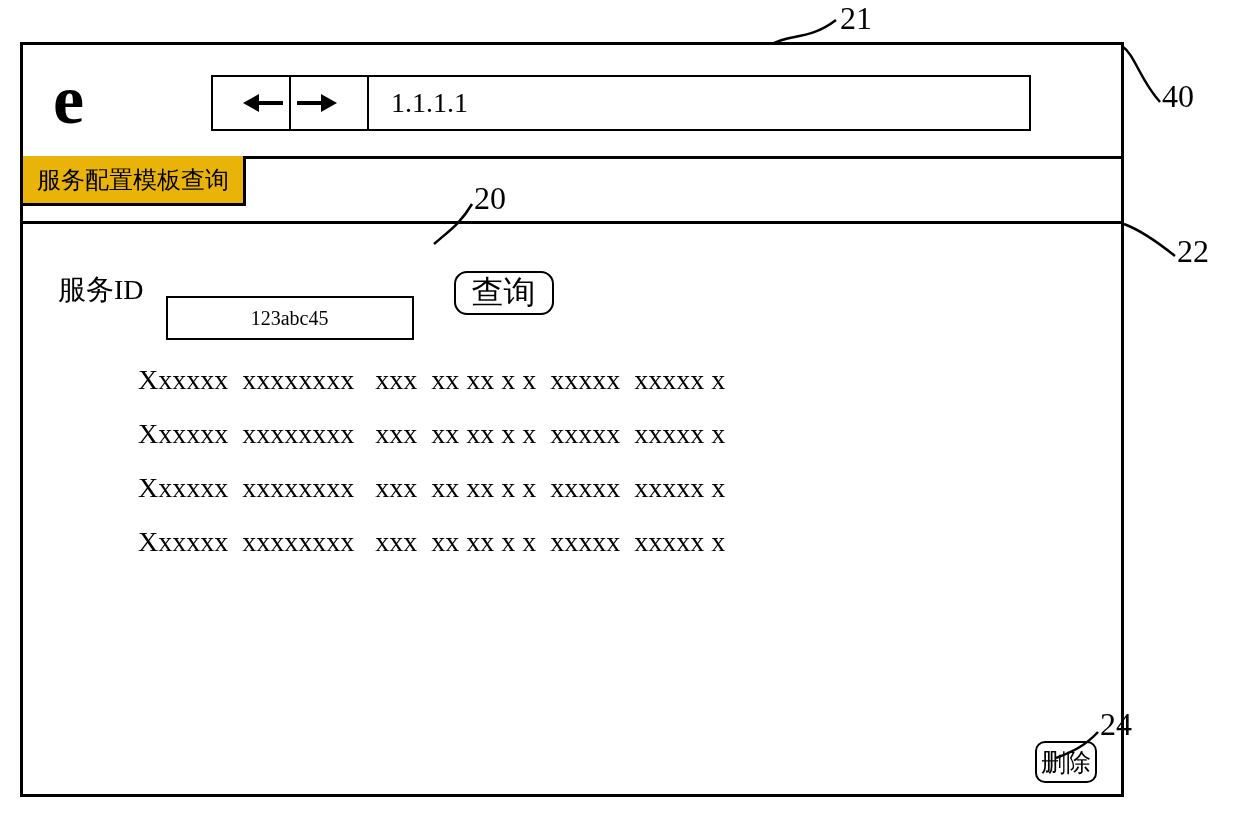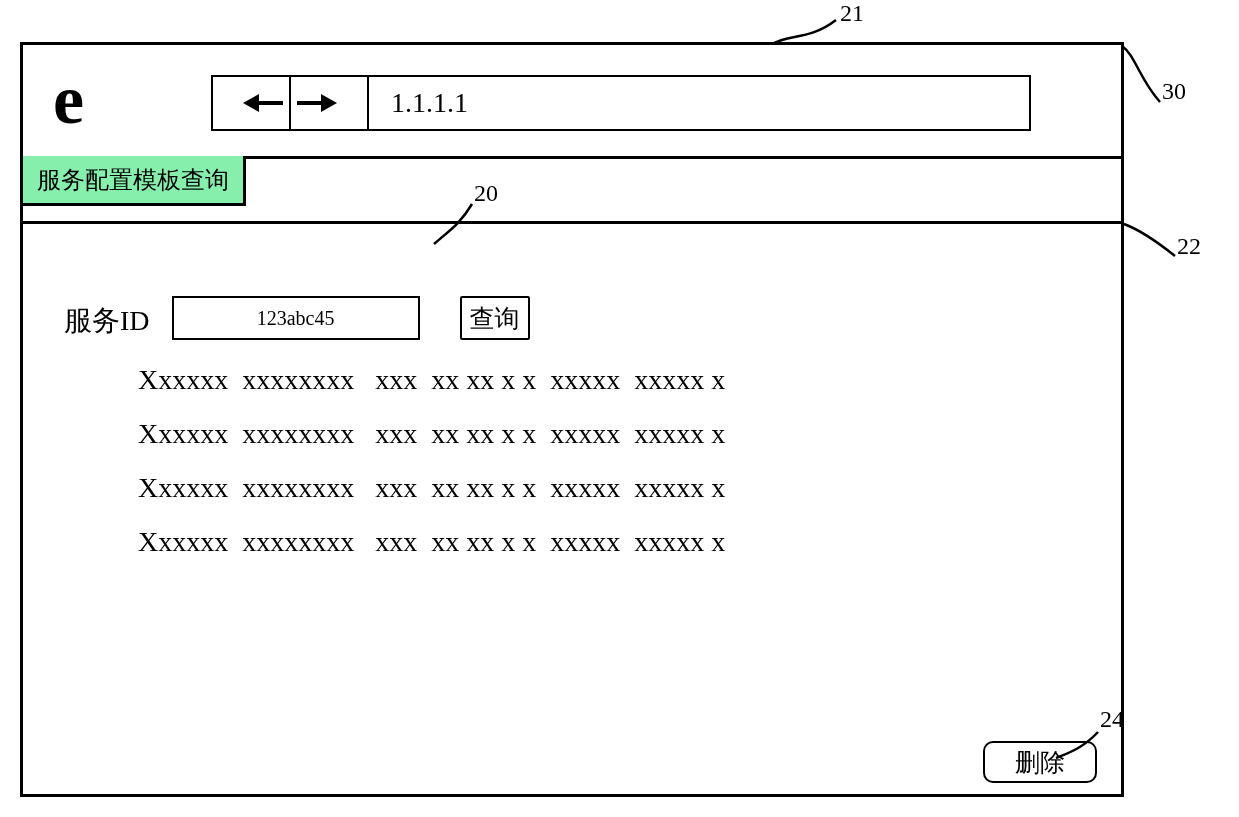--- a/index.html
+++ b/index.html
@@ -90,99 +90,99 @@
   }
   .tab {
     position: absolute;
     left: 0; top: 0;
     height: 50px;
     border: 3px solid #000;
     border-top: none;
     padding: 0 14px;
     display: flex; align-items: center;
     font-size: 24px;
-    background: #86efac;
+    background: #eab308;
   }
 
   .content-area {
     position: absolute;
     left: 0; top: 182px;
     width: 100%;
     height: 568px;
   }
   .query-row {
     position: absolute;
-    left: 41px; top: 44px;
-    display: flex; align-items: flex-end;
+    left: 35px; top: 44px;
+    display: flex; align-items: flex-start;
     font-size: 28px;
   }
   .label-serviceid {
     font-family: "SimSun", "Songti SC", serif;
   }
   .input-serviceid {
     margin-left: 22px;
     width: 248px; height: 44px;
     border: 2px solid #000;
     font-size: 20px;
     font-family: "Times New Roman", serif;
     display:flex; align-items:center; justify-content:center;margin-top:25px;
   }
   .btn-query {
     margin-left: 40px;
     height: 44px;
-    padding: 0 8px;
+    padding: 0 16px;
     border: 2.5px solid #000;
-    border-radius: 2px;
-    font-size: 25px;
+    border-radius: 13px;
+    font-size: 32px;
     display:flex; align-items:center; justify-content:center;
     font-family: "SimSun","Songti SC",serif;
   }
   .results {
     position: absolute;
     left: 115px; top: 126px;
     font-size: 28px;
     line-height: 54px;
     font-family: Liberation Serif, serif;
     white-space: pre;
   }
   .btn-delete {
     position: absolute;
     right: 24px;
     bottom: 12px;
     height: 42px;
-    padding: 0 30px;
+    padding: 0 4px;
     border: 2.5px solid #000;
     border-radius: 10px;
     font-size: 25px;
     display:flex; align-items:center; justify-content:center;
     font-family: Liberation Serif, serif;
   }
 
   
   .callout-num {
     position: absolute;
-    font-size: 24px;
+    font-size: 32px;
     font-family: "Times New Roman", serif;
   }
   svg.leader-svg { position:absolute; overflow:visible; pointer-events:none; }
 </style>
 </head>
 <body>
 
 <div class="canvas">
 
   <div class="callout-num" style="left:840px; top:0px;">21</div>
   <svg class="leader-svg" style="left:0;top:0;" width="1239" height="817">
     <path d="M 836 20 C 810 40, 790 34, 772 44" stroke="#000" stroke-width="2.5" fill="none"></path>
     <path d="M 1160 102 C 1140 80, 1135 55, 1122 46" stroke="#000" stroke-width="2.5" fill="none"></path>
     <path d="M 1175 256 C 1155 240, 1140 230, 1124 224" stroke="#000" stroke-width="2.5" fill="none"></path>
     <path d="M 472 204 C 460 224, 450 230, 434 244" stroke="#000" stroke-width="2.5" fill="none"></path>
     <path d="M 1098 732 C 1085 746, 1072 752, 1056 758" stroke="#000" stroke-width="2.5" fill="none"></path>
   </svg>
-  <div class="callout-num" style="left:1162px; top:78px;">30</div>
+  <div class="callout-num" style="left:1162px; top:78px;">40</div>
   <div class="callout-num" style="left:1177px; top:233px;">22</div>
   <div class="callout-num" style="left:474px; top:180px;">20</div>
   <div class="callout-num" style="left:1100px; top:706px;">24</div>
 
   <div class="browser-window">
 
     <div class="address-bar-area">
       <div class="logo-e">e</div>
       <div class="nav-group">
         <div class="nav-back">

